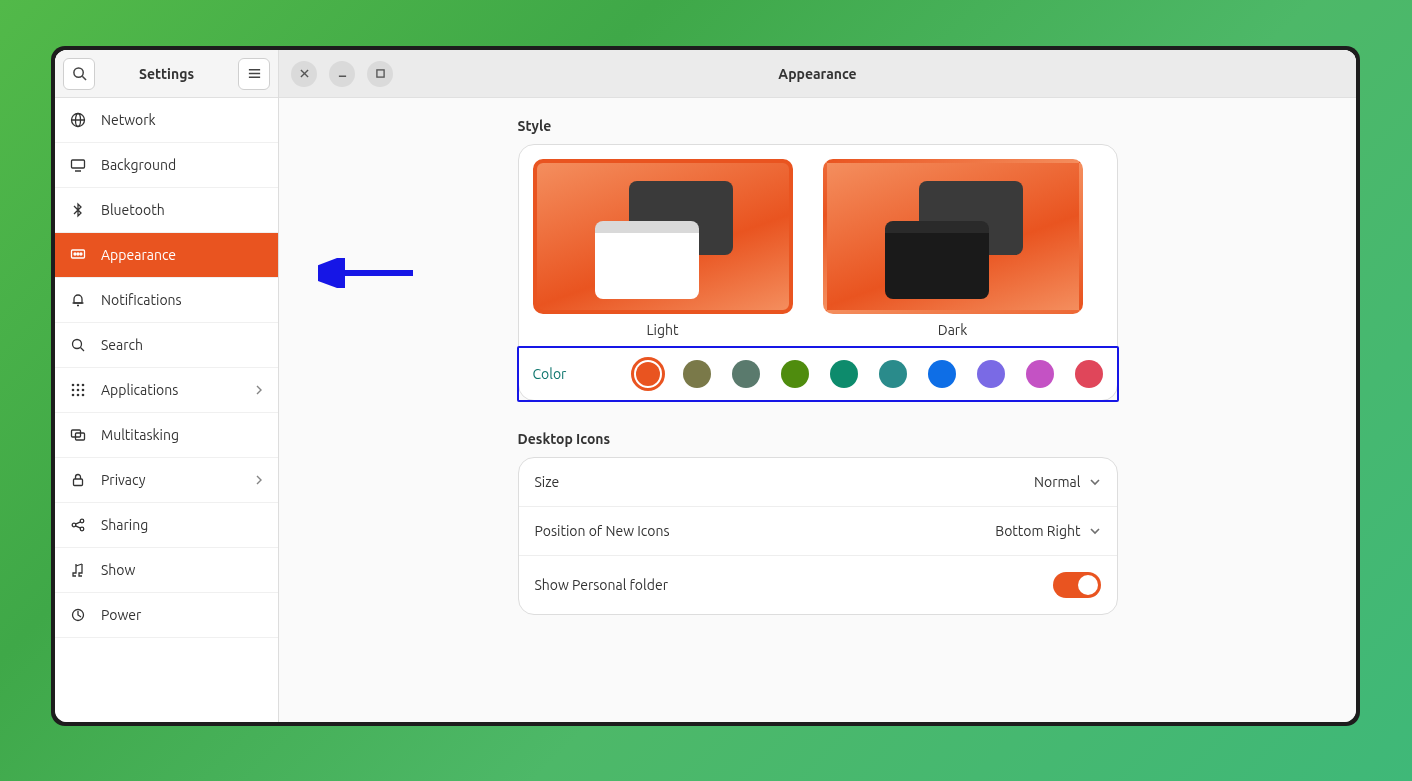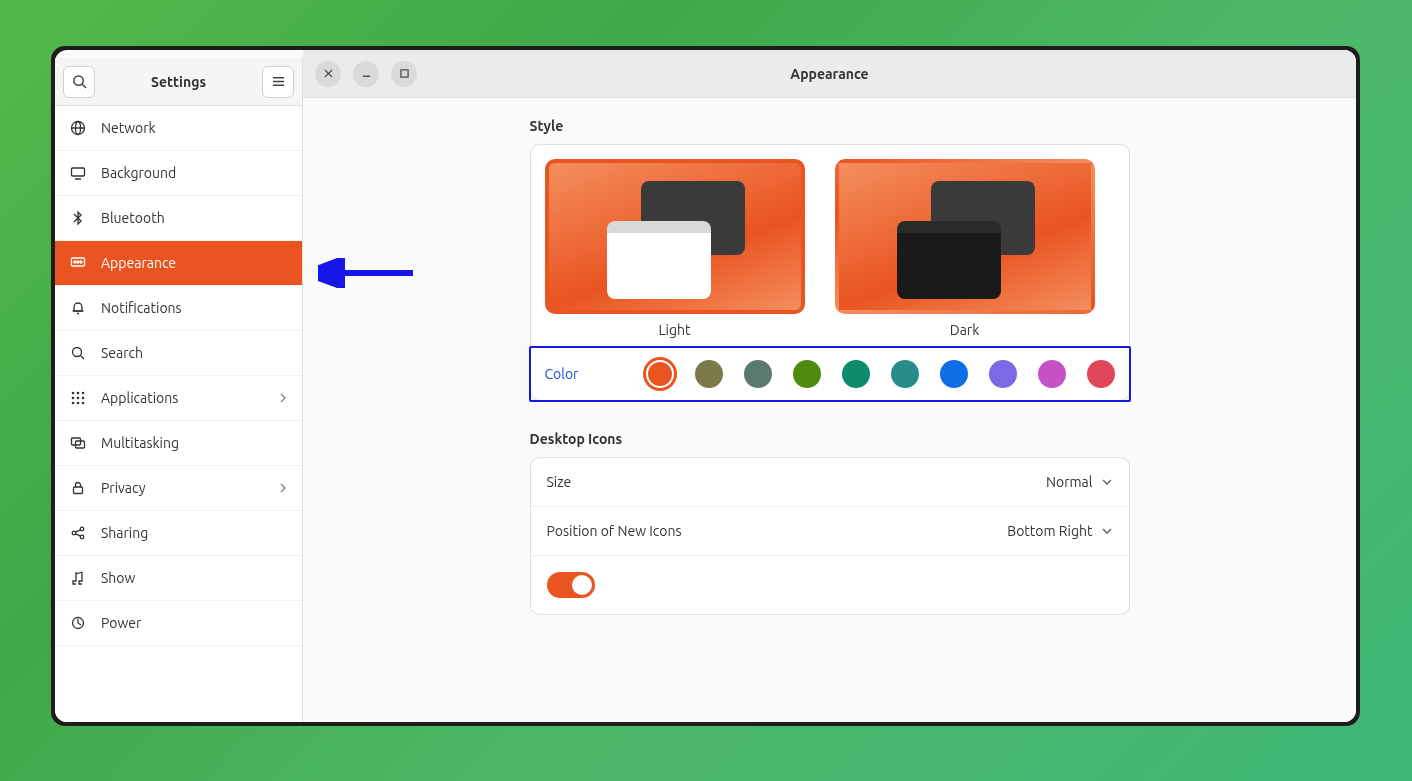--- a/index.html
+++ b/index.html
@@ -28,26 +28,25 @@
   height: 100%;
   background: #fafafa;
   border-radius: 12px;
   display: flex;
   overflow: hidden;
   position: relative;
 }
 
 
 .sidebar {
-  width: 248px;
+  width: 224px;
   background: #fff;
   border-right: 1px solid #ddd;
   display: flex;
   flex-direction: column;
-  margin-top: 8px;
 }
 
 .sidebar-header {
   height: 48px;
   display: flex;
   align-items: center;
   padding: 0 8px;
   border-bottom: 1px solid #e0e0e0;
   background: #f5f5f5;
   gap: 6px;
@@ -167,21 +166,21 @@
 .section-label {
   font-size: 14px;
   font-weight: 700;
   color: #333;
   margin-bottom: 10px;
 }
 
 .panel {
   background: #fff;
   border: 1px solid #ddd;
-  border-radius: 10px;
+  border-radius: 16px;
   margin-bottom: 30px;
 }
 
 .style-row {
   display: flex;
   gap: 30px;
   padding: 14px 14px 10px 14px;
   justify-content: flex-start;
 }
 
@@ -246,21 +245,21 @@
 }
 
 .color-highlight {
   border: 2px solid #1616e6;
   border-radius: 2px;
   margin: -2px;
 }
 
 .color-label {
   font-size: 14px;
-  color: #1d4ed8;
+  color: #0f766e;
   margin-right: auto;
 }
 
 .color-swatches {
   display: flex;
   gap: 21px;
 }
 
 .swatch {
   width: 28px;
@@ -590,20 +589,21 @@
             <div class="list-value">
               <span>Bottom Right</span>
               <span class="chev-down">
                     <svg width="12" height="12" viewBox="0 0 12 12" fill="none" stroke="#333" stroke-width="1.6">
                       <polyline points="2,4 6,8 10,4"></polyline>
                     </svg>
                   </span>
             </div>
           </div>
           <div class="list-row">
+            <div class="list-label">Show Personal folder</div>
             <div class="toggle">
               <div class="knob"></div>
             </div>
           </div>
         </div>
 
       </div>
     </div>
   </div>
 

